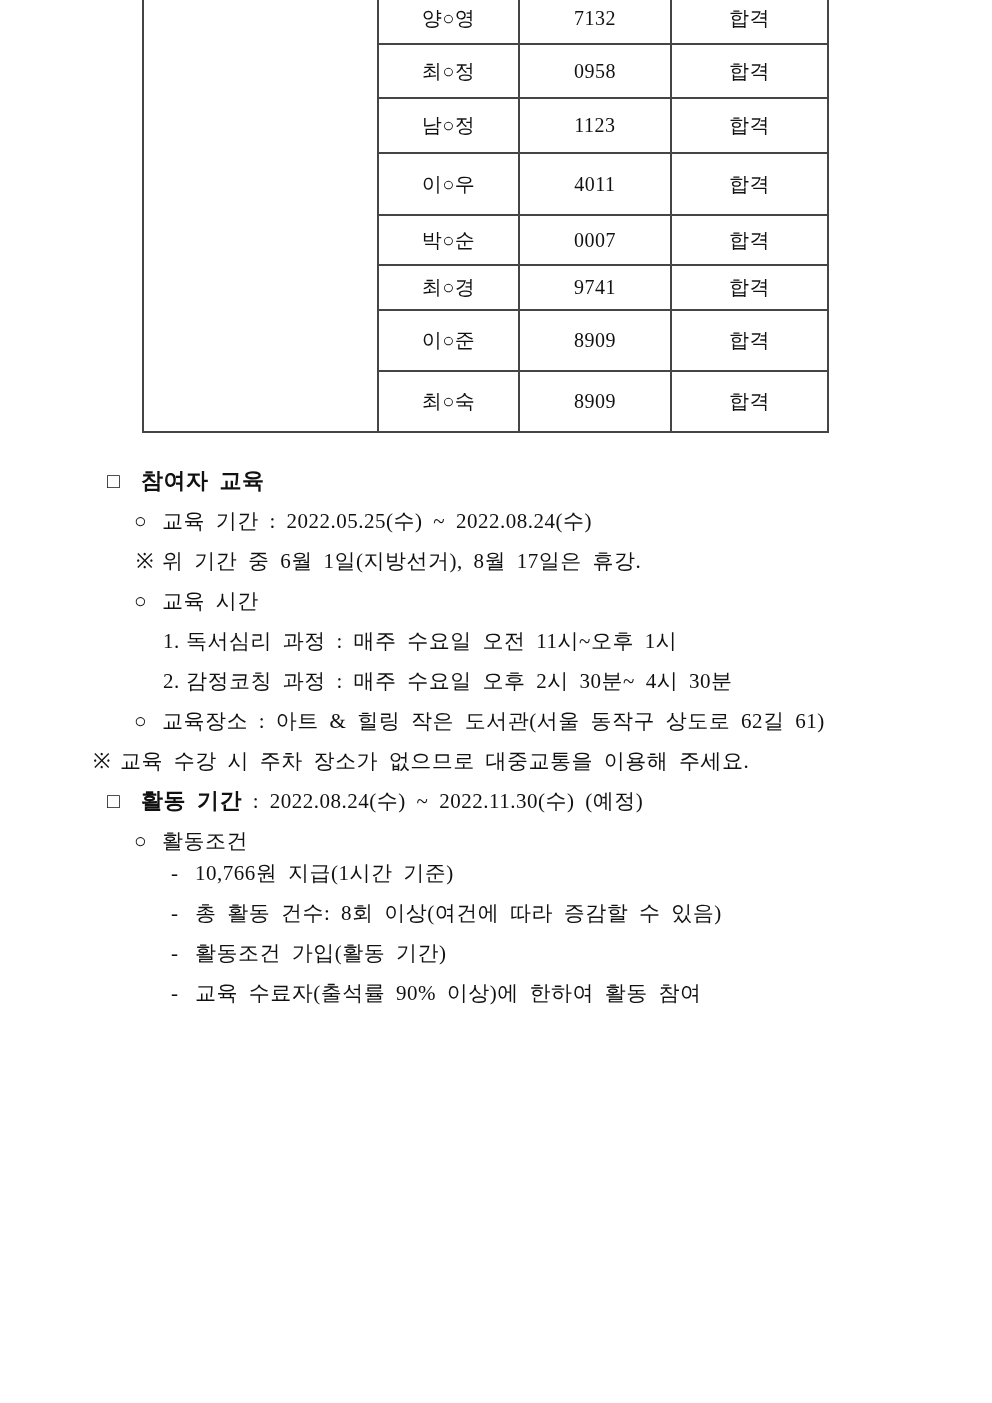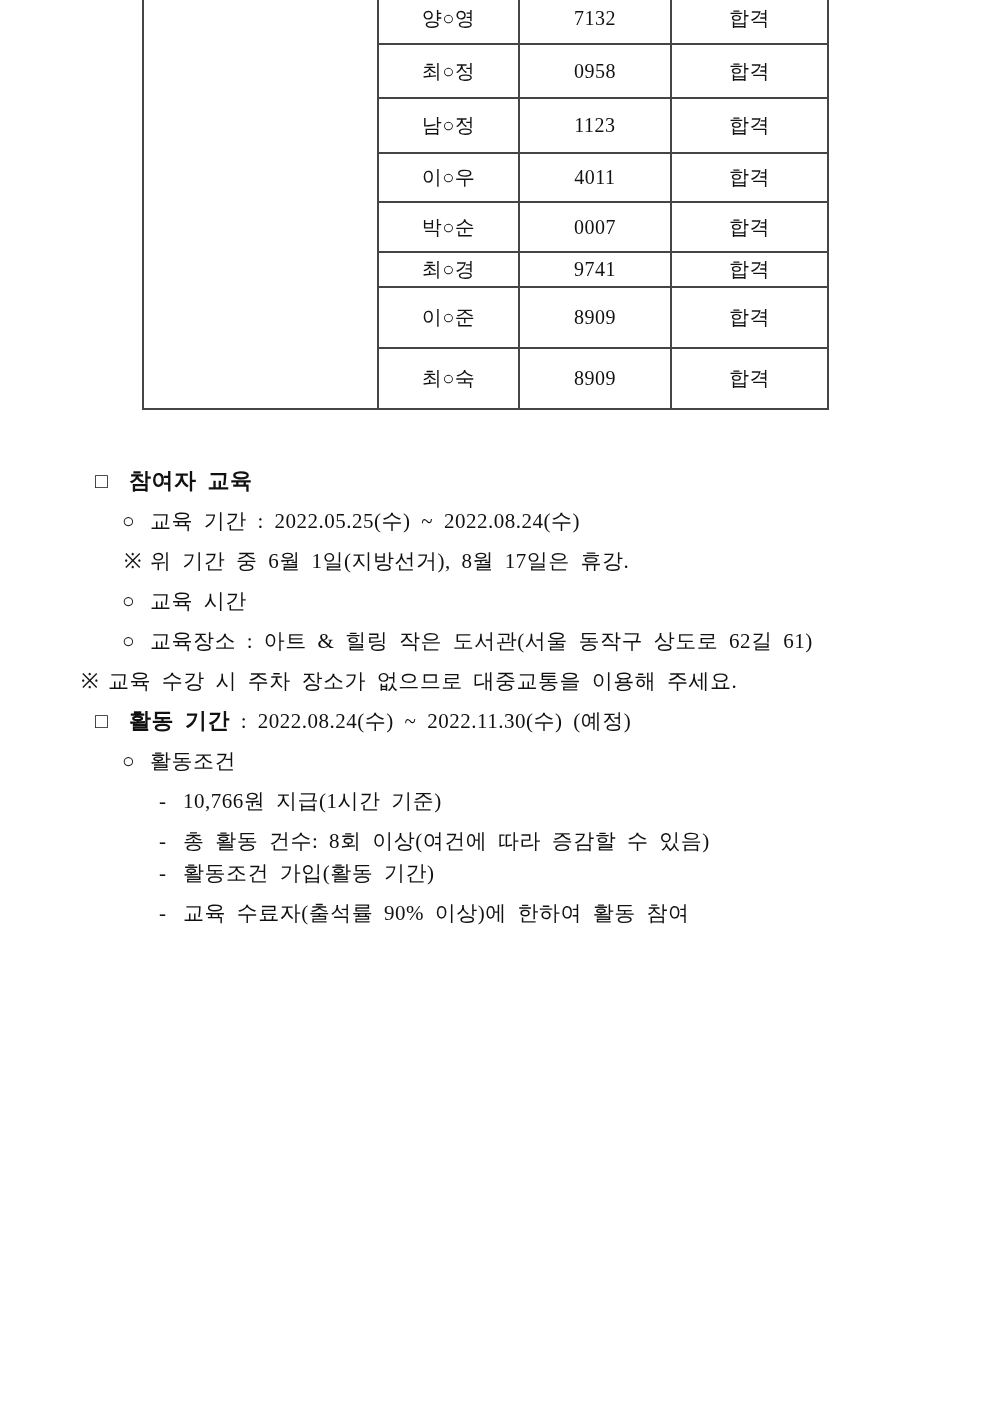--- a/index.html
+++ b/index.html
@@ -35,31 +35,31 @@
     padding: 0;
     letter-spacing: 0.5px;
   }
   col.c1 { width: 235px; }
   col.c2 { width: 141px; }
   col.c3 { width: 152px; }
   col.c4 { width: 157px; }
   tr:nth-child(1) { height: 52px; }
   tr:nth-child(2) { height: 54px; font-family: Liberation Serif, serif; }
   tr:nth-child(3) { height: 55px; margin-left: 24px; }
-  tr:nth-child(4) { height: 49px; }
+  tr:nth-child(4) { height: 62px; }
   tr:nth-child(5) { height: 50px; }
-  tr:nth-child(6) { height: 35px; margin-left: 24px; }
+  tr:nth-child(6) { height: 45px; margin-left: 24px; }
   tr:nth-child(7) { height: 61px; }
   tr:nth-child(8) { height: 61px; }
 
   
   .doc-body {
     position: absolute;
     top: 461px;
-    left: 4px;
+    left: 16px;
     right: 0;
   }
   .line {
     height: 40px;
     line-height: 40px;
     font-size: 21px;
     white-space: nowrap;
     word-spacing: 5px;
     letter-spacing: 0.5px;
   }
@@ -143,20 +143,22 @@
   </tr>
       </tbody>
   </table>
 </div>
 
 <div class="doc-body">
     <div class="line t-h"><span class="marker">□</span><span class="bold">참여자 교육</span><span class="txt"></span></div>
     <div class="line t-o"><span class="marker">○</span><span class="bold"></span><span class="txt">교육 기간 : 2022.05.25(수) ~ 2022.08.24(수)</span></div>
     <div class="line t-note1"><span class="marker">※</span><span class="bold"></span><span class="txt">위 기간 중 6월 1일(지방선거), 8월 17일은 휴강.</span></div>
     <div class="line t-o"><span class="marker">○</span><span class="bold"></span><span class="txt">교육 시간</span></div>
+    <div class="line t-n1"><span class="marker">1.</span><span class="bold"></span><span class="txt">독서심리 과정 : 매주 수요일 오전 11시~오후 1시</span></div>
+    <div class="line t-n1"><span class="marker">2.</span><span class="bold"></span><span class="txt">감정코칭 과정 : 매주 수요일 오후 2시 30분~ 4시 30분</span></div>
     <div class="line t-o"><span class="marker">○</span><span class="bold"></span><span class="txt">교육장소 : 아트 &amp; 힐링 작은 도서관(서울 동작구 상도로 62길 61)</span></div>
     <div class="line t-note"><span class="marker">※</span><span class="bold"></span><span class="txt">교육 수강 시 주차 장소가 없으므로 대중교통을 이용해 주세요.</span></div>
     <div class="line t-h"><span class="marker">□</span><span class="bold">활동 기간</span><span class="txt"> : 2022.08.24(수) ~ 2022.11.30(수) (예정)</span></div>
     <div class="line t-o"><span class="marker">○</span><span class="bold"></span><span class="txt">활동조건</span></div>
     <div class="line t-d"><span class="marker">-</span><span class="bold"></span><span class="txt">10,766원 지급(1시간 기준)</span></div>
     <div class="line t-d"><span class="marker">-</span><span class="bold"></span><span class="txt">총 활동 건수: 8회 이상(여건에 따라 증감할 수 있음)</span></div>
     <div class="line t-d"><span class="marker">-</span><span class="bold"></span><span class="txt">활동조건 가입(활동 기간)</span></div>
     <div class="line t-d"><span class="marker">-</span><span class="bold"></span><span class="txt">교육 수료자(출석률 90% 이상)에 한하여 활동 참여</span></div>
   </div>
 

